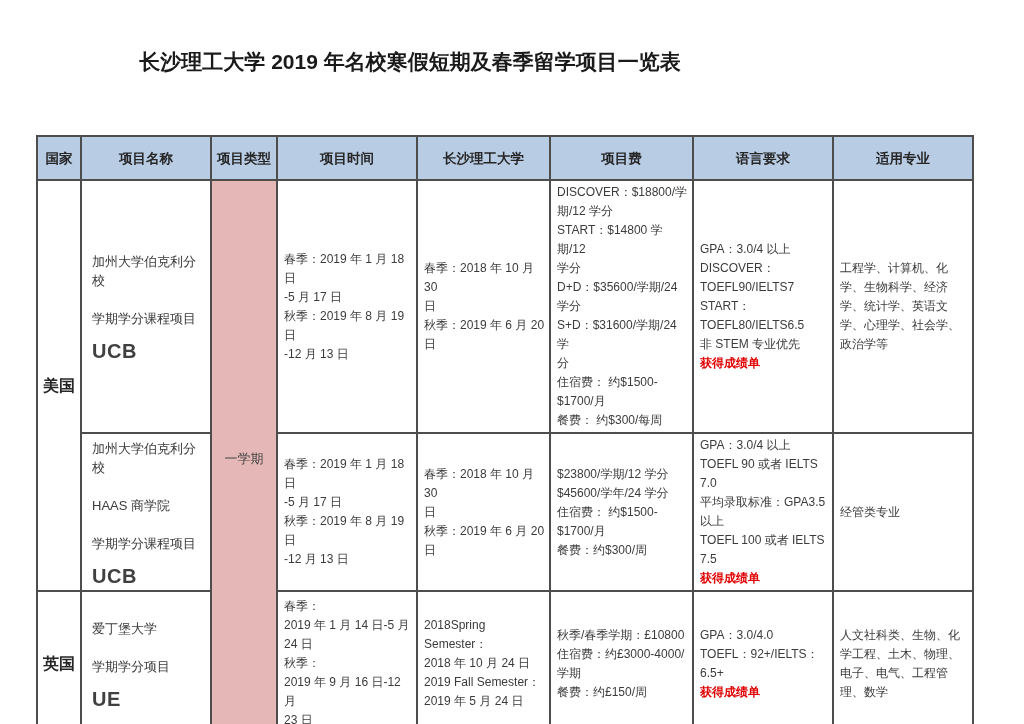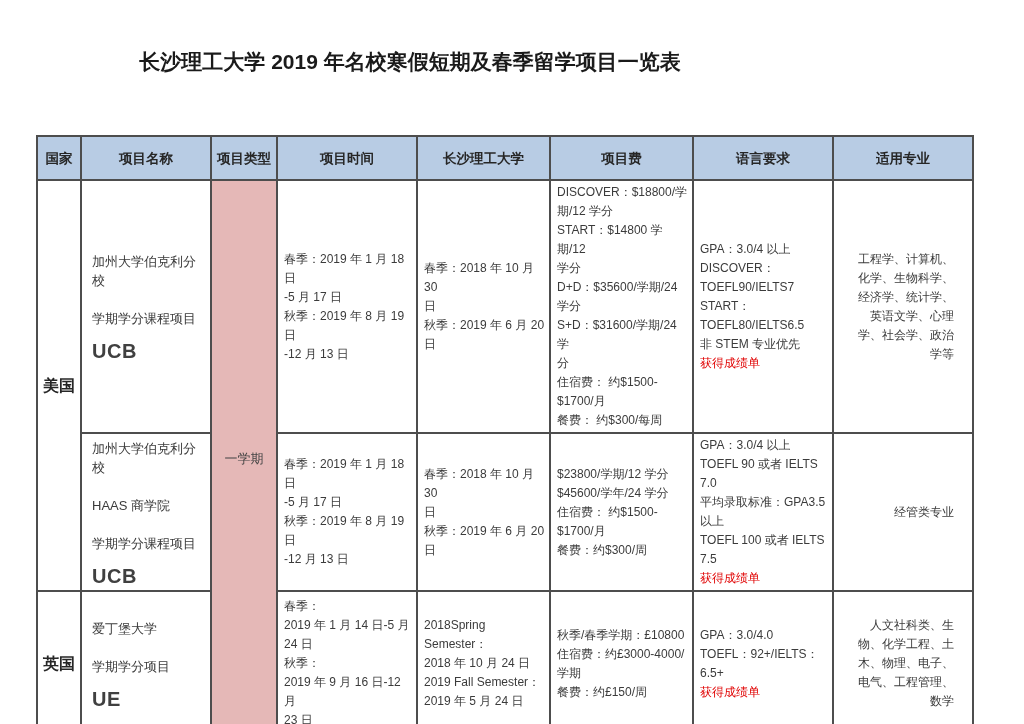--- a/index.html
+++ b/index.html
@@ -73,24 +73,24 @@
   td.name-cell { padding-left: 10px; font-size: 13px; }
   .pre { white-space: pre-wrap; word-break: break-word; }
   .acronym {
     font-size: 20px;
     font-weight: bold;
     color: #404040;
     margin-top: 14px;
     letter-spacing: 0.5px;
   }
   td.time-cell, td.deadline-cell, td.fee-cell, td.lang-cell { padding-left: 6px; padding-right: 4px; }
-  td.majors-cell { text-align: right; padding: 2px 18px; }
+  td.majors-cell { text-align: left; padding: 2px 6px; }
   .red-note {
     color: var(--note-red);
-    font-weight: normal;
+    font-weight: bold;
   }
 </style>
 </head>
 <body>
 
 <div class="page-title">长沙理工大学 2019 年名校寒假短期及春季留学项目一览表</div>
 
 <table class="program-table">
   <colgroup>
     <col style="width:44px">

